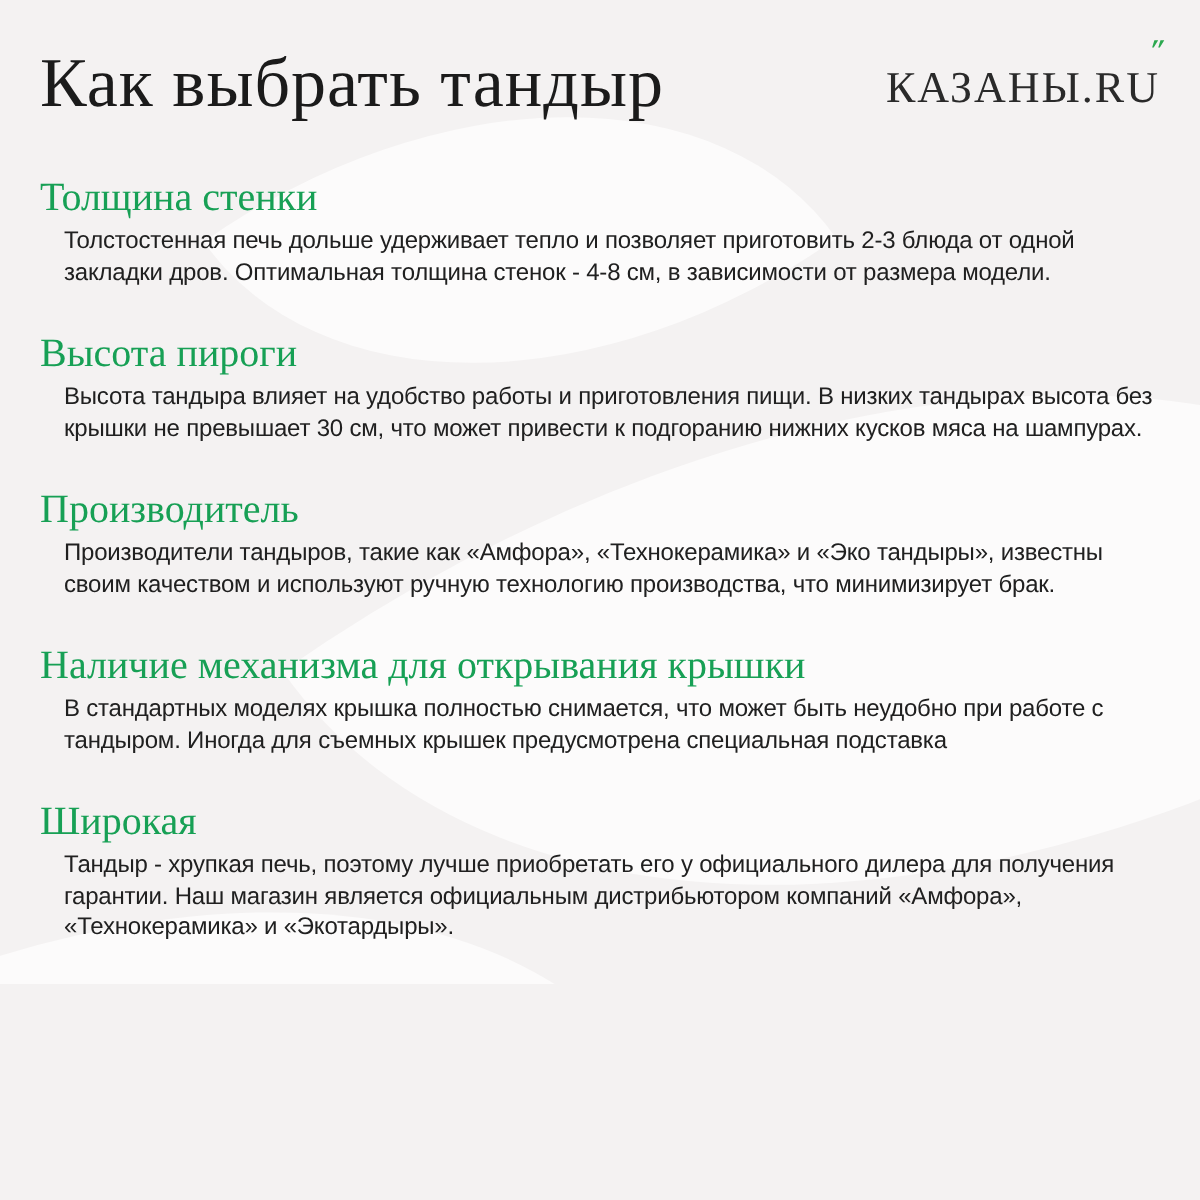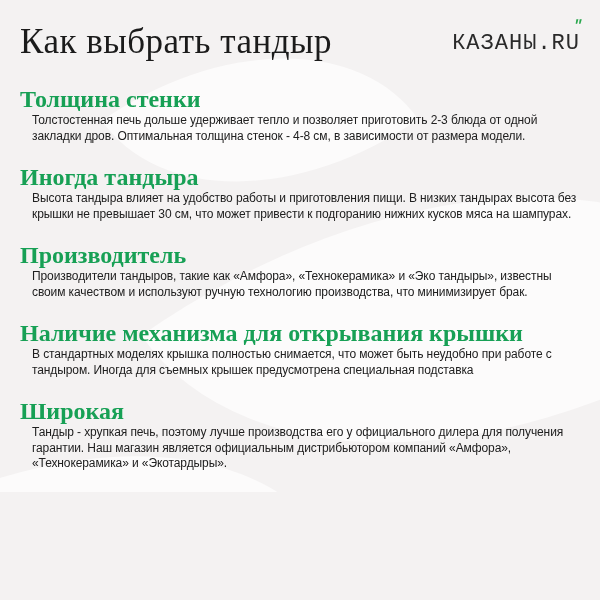--- a/index.html
+++ b/index.html
@@ -41,41 +41,41 @@
     margin: 0;
     font-family: "Liberation Serif", serif;
     font-weight: 400;
     font-size: 35px;
     line-height: 40px;
     letter-spacing: 0.5px;
     color: #1b1b1b;
   }
   .logo {
     margin-top: 9px;
-    font-family: Liberation Mono, monospace;
+    font-family: Liberation Serif, serif;
     font-size: 22px;
     letter-spacing: 1px;
     color: #2a2a2a;
     white-space: nowrap;
     cursor: pointer;
   }
   .logo .last { position: relative; display: inline-block; }
   .logo .accent {
     position: absolute;
     top: -13px; right: -3px;
     font-size: 15px;
     font-weight: bold;
     color: var(--color-accent_green, #2ba84f);
     transform: skewX(-12deg);
   }
   .section h2 {
     margin: 0 0 3px 0;
     font-family: "Liberation Serif", serif;
-    font-weight: 700;
-    font-size: 24px;
+    font-weight: 400;
+    font-size: 20px;
     line-height: 22px;
     color: var(--color-heading, #17a055);
   }
   .section p {
     margin: 0 0 22px 12px;
     max-width: 558px;
     font-size: 12px;
     line-height: 15.5px;
     letter-spacing: -0.1px;
     color: var(--color-text, #202020);
@@ -98,32 +98,32 @@
 
     <div class="section">
       <h2>Толщина стенки</h2>
       <p>Толстостенная печь дольше удерживает тепло и позволяет приготовить 2-3 блюда от одной закладки дров. Оптимальная толщина стенок - 4-8 см, в зависимости от размера модели.</p>
     </div>
 
     <div class="section">
     </div>
 
     <div class="section">
-      <h2>Иногда тандыра</h2>
+      <h2>Высота пироги</h2>
       <p>Высота тандыра влияет на удобство работы и приготовления пищи. В низких тандырах высота без крышки не превышает 30 см, что может привести к подгоранию нижних кусков мяса на шампурах.</p>
     </div>
 
     <div class="section">
       <h2>Производитель</h2>
       <p>Производители тандыров, такие как «Амфора», «Технокерамика» и «Эко тандыры», известны своим качеством и используют ручную технологию производства, что минимизирует брак.</p>
     </div>
 
     <div class="section">
       <h2>Наличие механизма для открывания крышки</h2>
       <p>В стандартных моделях крышка полностью снимается, что может быть неудобно при работе с тандыром. Иногда для съемных крышек предусмотрена специальная подставка</p>
     </div>
 
     <div class="section">
       <h2>Широкая</h2>
-      <p>Тандыр - хрупкая печь, поэтому лучше производства его у официального дилера для получения гарантии. Наш магазин является официальным дистрибьютором компаний «Амфора», «Технокерамика» и «Экотардыры».</p>
+      <p>Тандыр - хрупкая печь, поэтому лучше приобретать его у официального дилера для получения гарантии. Наш магазин является официальным дистрибьютором компаний «Амфора», «Технокерамика» и «Экотардыры».</p>
     </div>
   </div>
 </div>
 
 </body></html>

